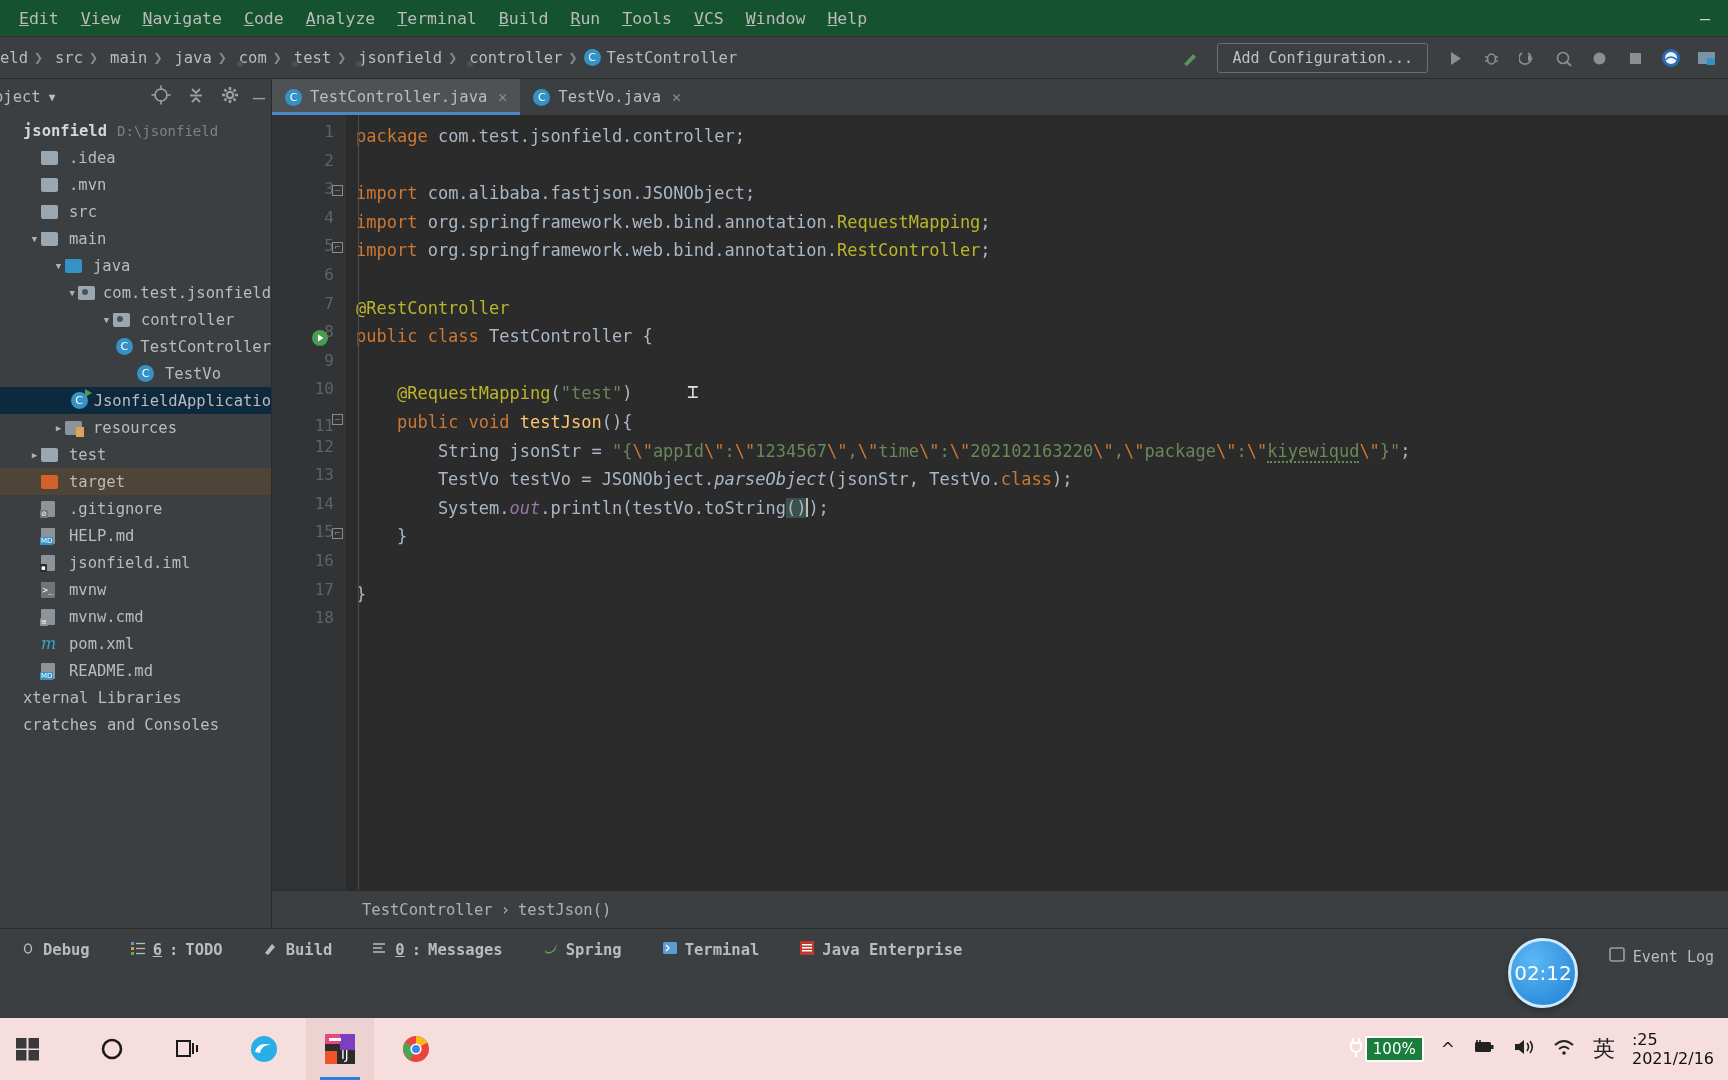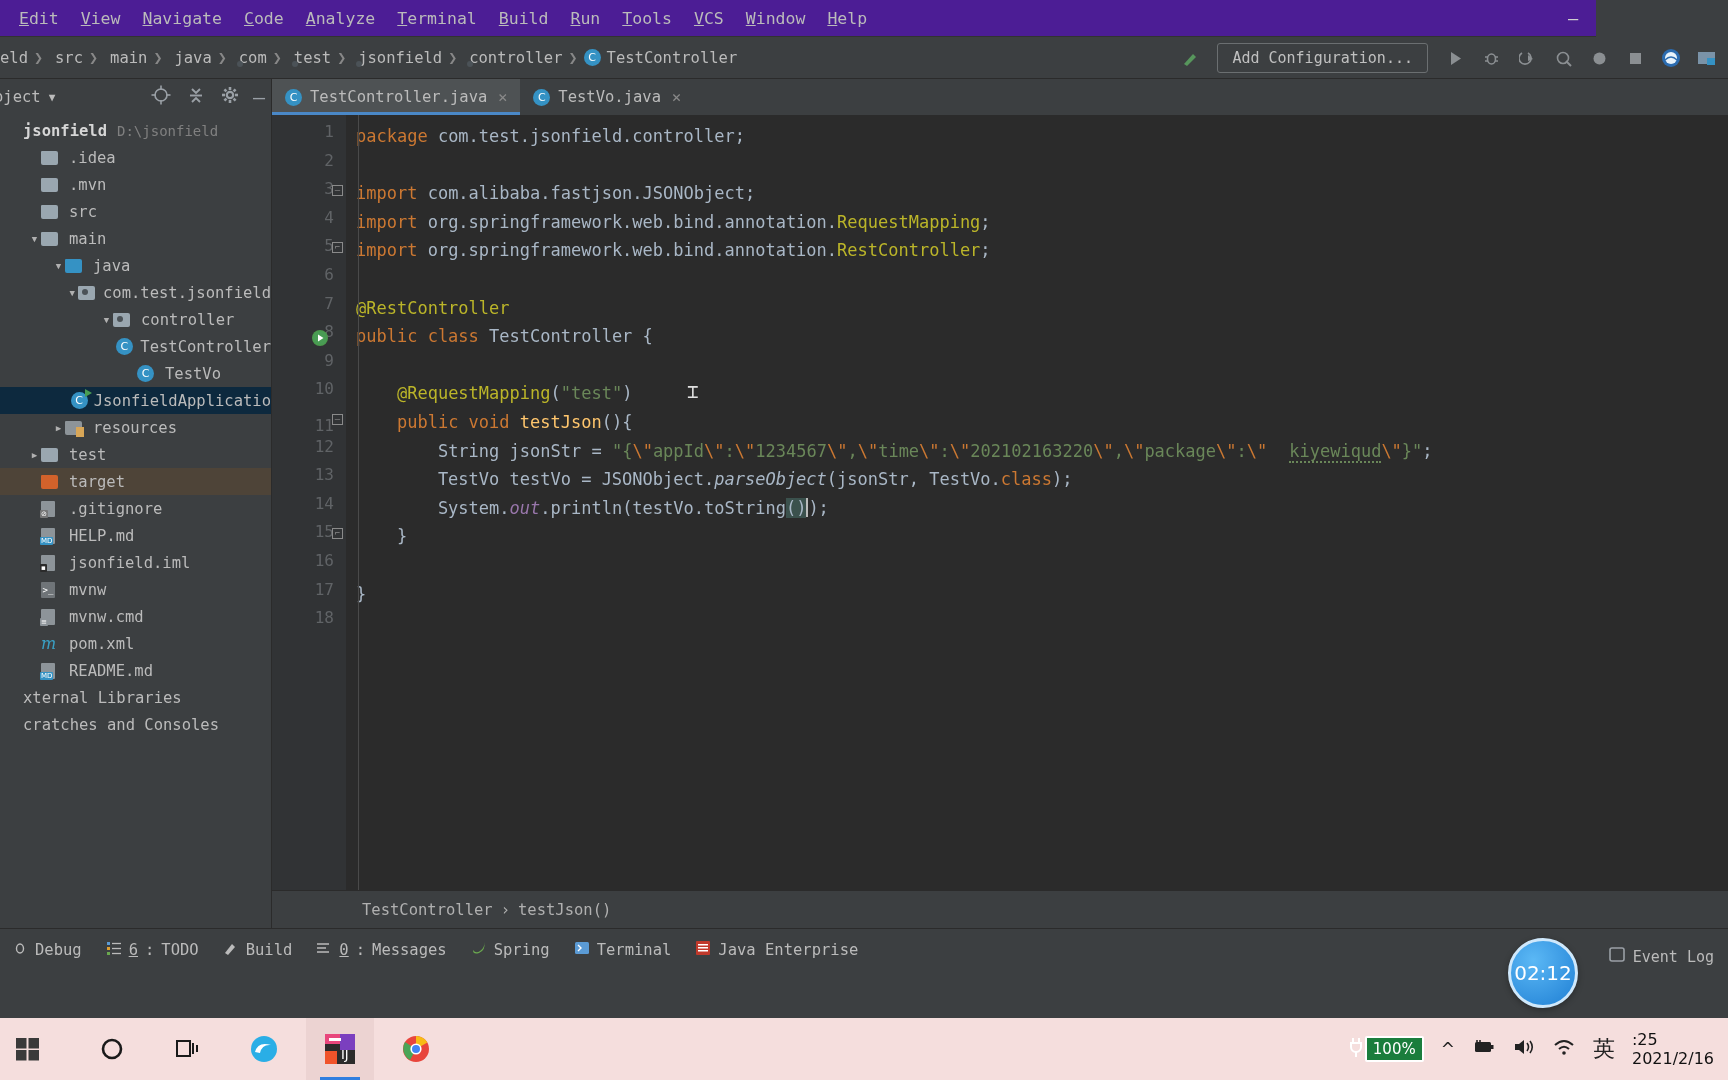--- a/index.html
+++ b/index.html
@@ -6,22 +6,22 @@
   html, body {
     width: 1728px; height: 1080px;
     background: #3c3f41;
     font-family: "DejaVu Sans Mono", monospace;
     overflow: hidden;
   }
   .app { position: relative; width: 1728px; height: 1080px; }
 
   
   .titlebar {
-    position: absolute; top: 0; left: 0; width: 1596px; height: 37px;
-    background: #4c1d95; display: flex; align-items: center;
+    position: absolute; top: 0; left: 0; width: 1728px; height: 37px;
+    background: #14532d; display: flex; align-items: center;
     border-bottom: 1px solid #323232;
   }
   .menu-item {
     color: #bbbbbb; font-size: 16.5px; padding: 3px 11px;
     font-family: "DejaVu Sans Mono", monospace; white-space: nowrap;
   }
   .menu-item:first-letter { text-decoration: underline; }
   .win-title {
     color: #9a9a9a; font-size: 15.5px; margin-left: 14px;
     font-family: "DejaVu Sans Mono", monospace; white-space: nowrap;
@@ -97,40 +97,40 @@
     color:#a9b7c6; white-space:pre; padding-top:7px;
   }
   .lnum { position:absolute; right:12px; color:#606366; font-size:16px; font-family:"DejaVu Sans Mono", monospace;}
   .cline { position:absolute; left:10px; white-space:pre; }
   .kw { color:#cc7832; }
   .str { color:#6a8759; }
   .esc { color:#cc7832; }
   .ann { color:#bbb529; }
   .mth-it { color:#a9b7c6; font-style:italic; }
   .fld-it { color:#9876aa; font-style:italic; }
-  .typo { border-bottom: 2px dotted #6a8759; margin-left: 22px; }
+  .typo { border-bottom: 2px dotted #6a8759; }
   .paren-hl { background:#3b514d; }
   .caret { display:inline-block; width:2px; height:19px; background:#bbb; vertical-align:-3px; }
   .fold { position:absolute; left:-14px; width:11px; height:11px; border:1px solid #8a8a8a; color:#8a8a8a;
           font-size:9px; line-height:9px; text-align:center; background:#313335;}
   .run-gutter-ico { position:absolute; left:40px; width:16px; height:16px; border-radius:50%;
      background:#4c9a4c; }
   .breadcrumb-bottom {
     position:absolute; left:0; right:0; bottom:0; height:38px; background:#3c3f41;
     display:flex; align-items:center; padding-left:90px; color:#b0b0b0; font-size:15.5px; gap:8px;
     border-top:1px solid #2b2b2b;
   }
   .mouse-caret { position:absolute; color:#e0e0e0; font-size:19px; }
 
   
   .toolwin-bar {
     position:absolute; left:0; right:0; bottom:110px; height:42px; background:#3c3f41;
     display:flex; align-items:center; gap:0; border-top:1px solid #2b2b2b;
   }
-  .tw { display:flex; align-items:center; gap:7px; color:#bbbbbb; font-size:15.5px; padding:0 12px; white-space:nowrap;}
+  .tw { display:flex; align-items:center; gap:7px; color:#bbbbbb; font-size:15.5px; padding:0 20px; white-space:nowrap;font-weight:bold;}
   .tw .u { text-decoration:underline; }
   .statusbar {
     position:absolute; left:0; right:0; bottom:62px; height:48px; background:#3c3f41;
     display:flex; align-items:center; color:#bbbbbb; font-size:15.5px;
   }
   .status-left { padding-left:0; white-space:nowrap; }
   .status-right { position:absolute; right:12px; display:flex; gap:22px; align-items:center; white-space:nowrap;}
 
   
   .taskbar {

